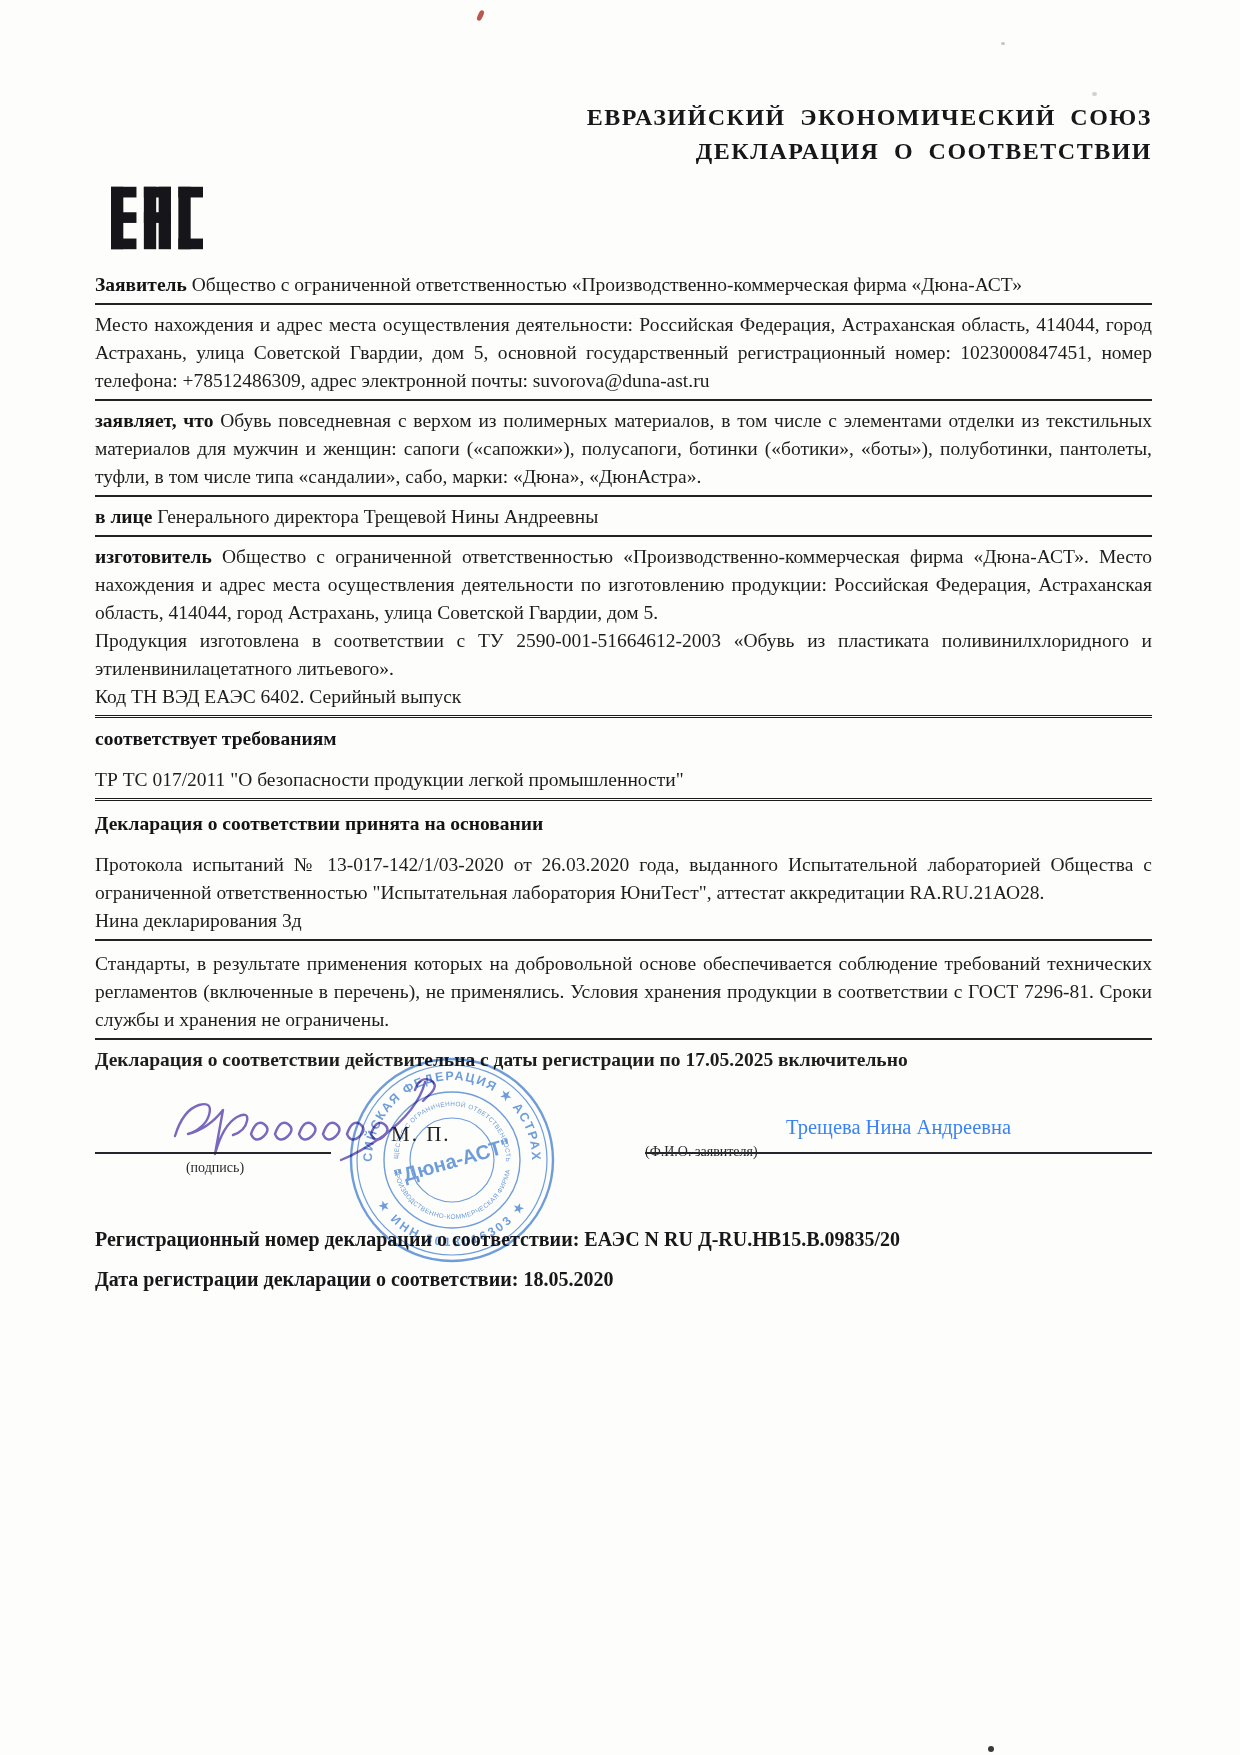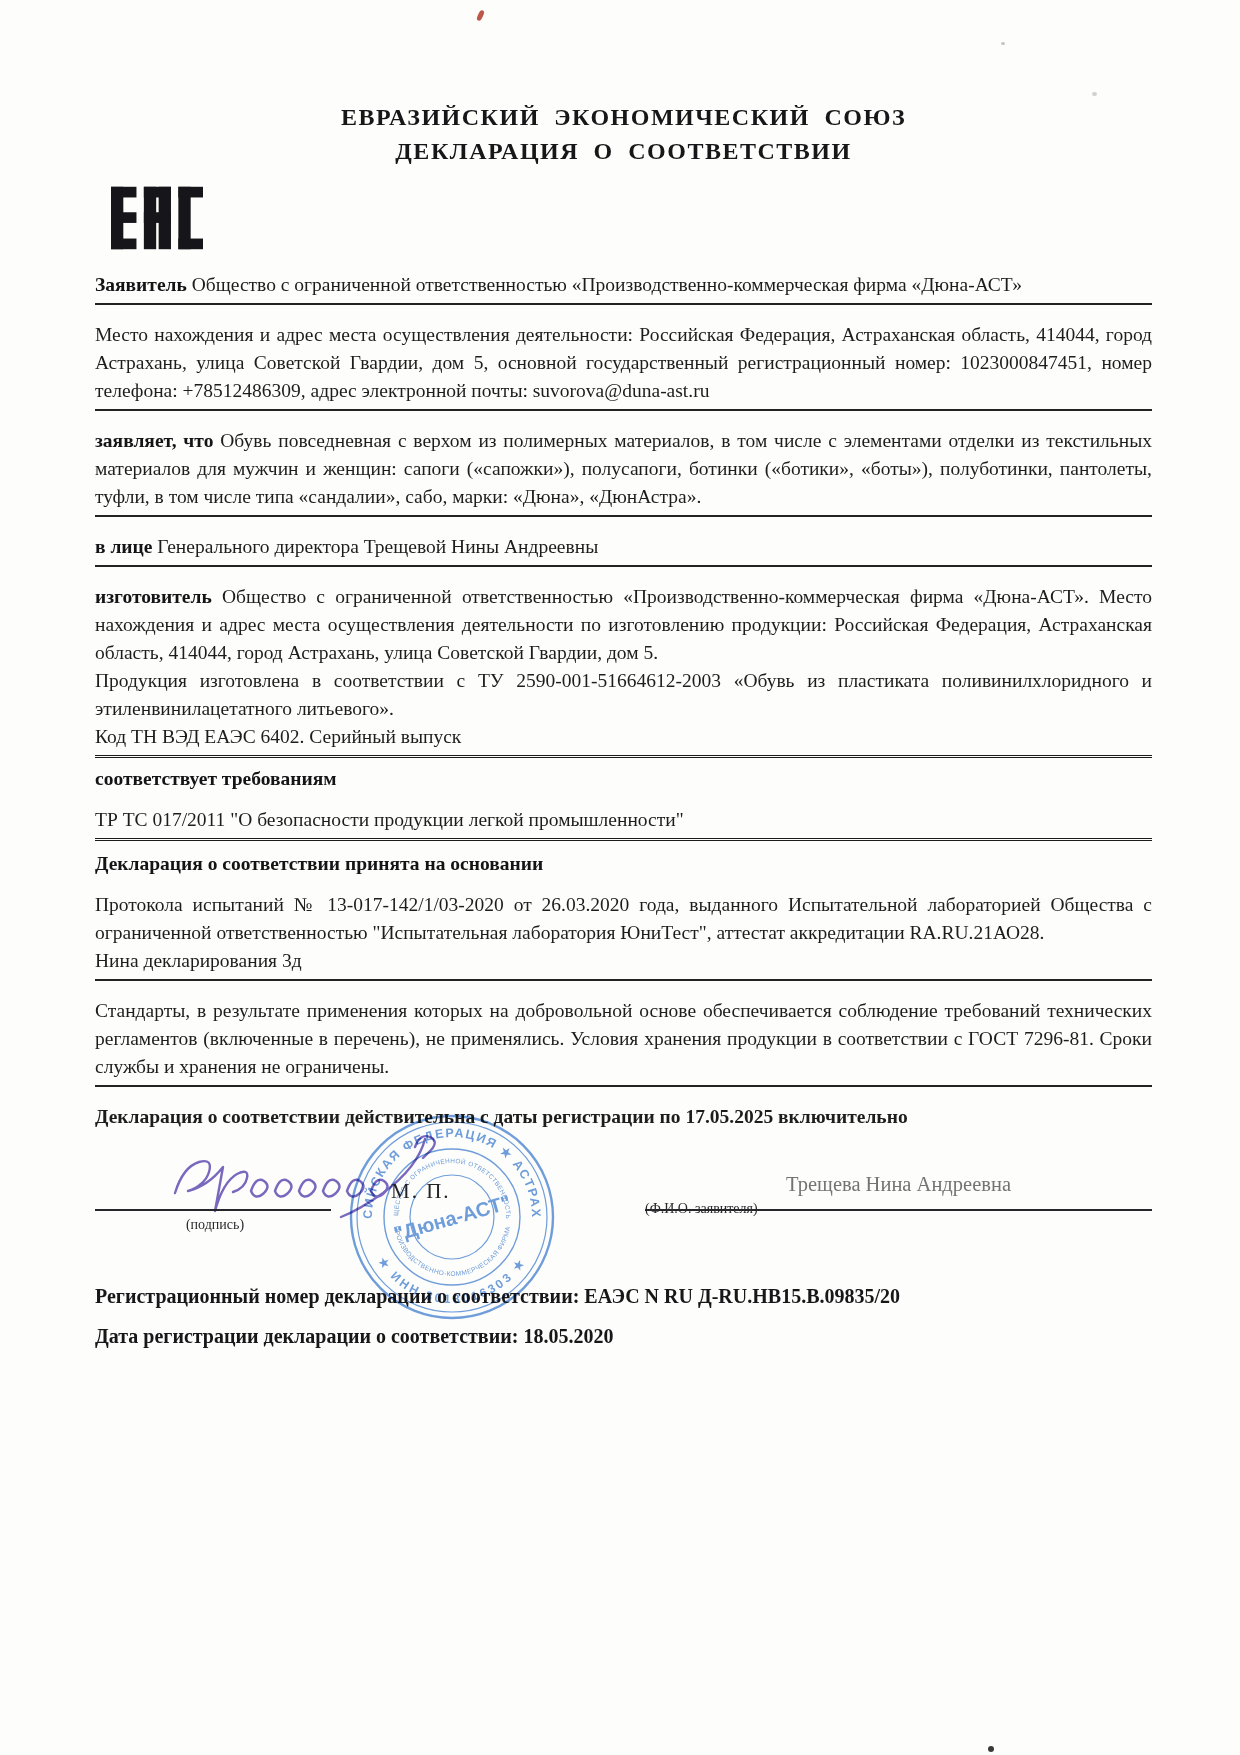--- a/index.html
+++ b/index.html
@@ -1,39 +1,39 @@
 <!DOCTYPE html>
 <html><head>
 <meta charset="utf-8">
 <style>
   html,body{margin:0;padding:0;background:#ffffff;}
   .page{position:relative;width:1240px;height:1755px;background:#fdfdfb;overflow:hidden;
         font-family:"Liberation Serif","DejaVu Serif",serif;color:#1d1d1b;}
   .content{position:absolute;left:95px;top:0;width:1057px;}
-  .titles{margin-top:100px;text-align:center;font-weight:bold;font-size:24px;
+  .titles{margin-top:100px;text-align:right;font-weight:bold;font-size:24px;
           letter-spacing:1.5px;word-spacing:7px;line-height:34px;color:#17171a;}
   .logo-row{height:102px;position:relative;}
   .logo-row svg{position:absolute;left:16px;top:10px;}
   .sec{font-size:19.5px;line-height:28px;margin:0;padding:1px 0 4px;}
   .sec p{margin:0;}
-  .ru{border-bottom:2px solid #232321;margin-bottom:15px;}
+  .ru{border-bottom:2px solid #232321;margin-bottom:5px;}
   .ru3{border-bottom:3px double #1b1b19;margin-bottom:6px;}
   .just{text-align:justify;}
   b{color:#141416;}
   .boldline{font-weight:bold;}
   .gap8{margin-top:8px;}
   .sig-area{position:relative;height:150px;}
   .sigline{position:absolute;border-top:2px solid #26262a;height:0;}
   .sigline.left{left:0;top:74px;width:236px;}
   .sigline.right{left:550px;top:74px;width:507px;}
   .caption{position:absolute;font-size:14px;color:#2a2a2e;}
   .caption.sig{left:40px;top:82px;width:160px;text-align:center;}
   .caption.fio{left:550px;top:66px;width:507px;text-align:left;}
   .mp{position:absolute;left:296px;top:44px;font-size:21px;letter-spacing:2px;color:#242428;}
-  .name{position:absolute;left:550px;top:38px;width:507px;text-align:center;font-size:20.5px;color:#737373;}
+  .name{position:absolute;left:550px;top:38px;width:507px;text-align:center;font-size:20.5px;color:#3b82f6;}
   .signature{position:absolute;left:68px;top:-10px;opacity:0.92;}
   .stamp{position:absolute;left:247px;top:-28px;opacity:0.8;mix-blend-mode:multiply;}
   .reg{font-size:20px;font-weight:bold;margin:0;color:#17171a;}
   .reg.date{margin-top:17px;}
   .art{position:absolute;}
   .art-red{left:478px;top:10px;width:5px;height:11px;background:#b23a2c;border-radius:40%;
            transform:rotate(24deg);opacity:.85;}
   .art-d1{left:1001px;top:42px;width:4px;height:3px;background:#8a8a86;opacity:.5;border-radius:50%;}
   .art-d2{left:1092px;top:92px;width:5px;height:4px;background:#9a9a96;opacity:.45;border-radius:50%;}
   .art-d3{left:988px;top:1746px;width:6px;height:6px;background:#3a3a38;border-radius:50%;}

